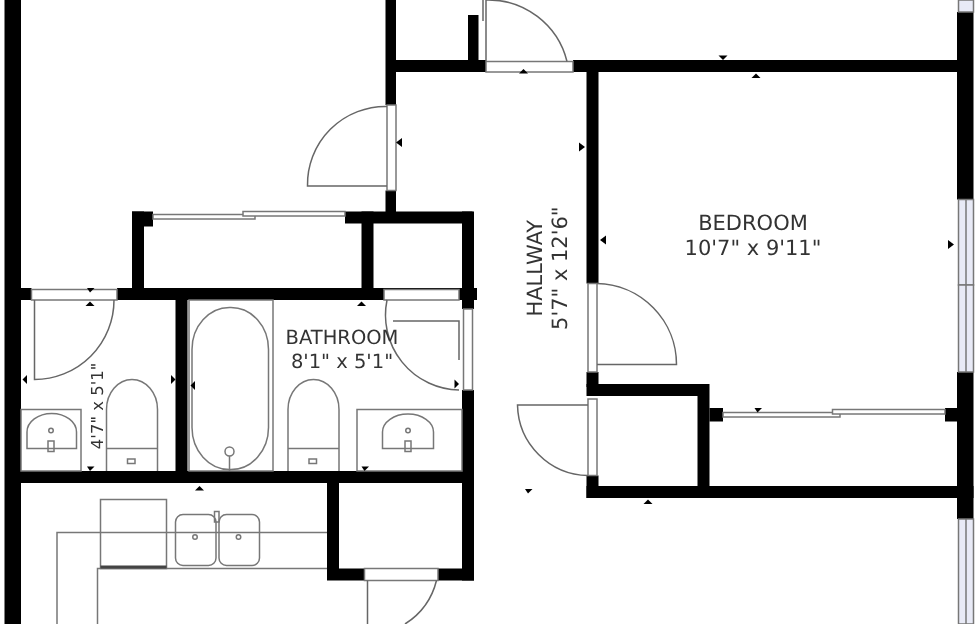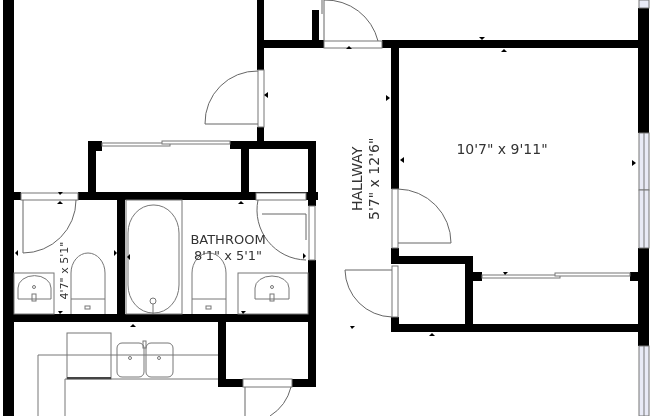--- a/index.html
+++ b/index.html
@@ -8,21 +8,21 @@
   .room-label {
     position: absolute;
     font-family: "DejaVu Sans", sans-serif;
     color: #333333;
     text-align: center;
     line-height: 1.2;
     white-space: nowrap;
   }
   .room-label span { display: block; }
   .lbl-bedroom { left: 432px; top: 141px; width: 140px; font-size: 14px; }
-  .lbl-bathroom { left: 178px; top: 232px; width: 100px; font-size: 13px; }
+  .lbl-bathroom { left: 178px; top: 218px; width: 100px; font-size: 13px; }
   .lbl-hallway {
     left: 306px; top: 162px; width: 120px; font-size: 14px;
     transform: rotate(-90deg); transform-origin: center center;
   }
   .lbl-halfbath {
     left: 30px; top: 264px; width: 70px; font-size: 11px;
     transform: rotate(-90deg); transform-origin: center center;
   }
 </style>
 </head>
@@ -174,20 +174,21 @@
     <polygon points="58,311 63,311 60,314"></polygon>
     <polygon points="241,311 246,311 243,314"></polygon>
     <polygon points="133,324 136,327 130,327"></polygon>
     <polygon points="350,326 355,326 352,329"></polygon>
     <polygon points="432,333 435,336 429,336"></polygon>
     <polygon points="503,272 508,272 505,275"></polygon>
   </g>
 </svg>
 
 <div class="room-label lbl-bedroom">
+  <span>BEDROOM</span>
   <span>10'7" x 9'11"</span>
 </div>
 
 <div class="room-label lbl-hallway">
   <span>HALLWAY</span>
   <span>5'7" x 12'6"</span>
 </div>
 
 <div class="room-label lbl-bathroom">
   <span>BATHROOM</span>

